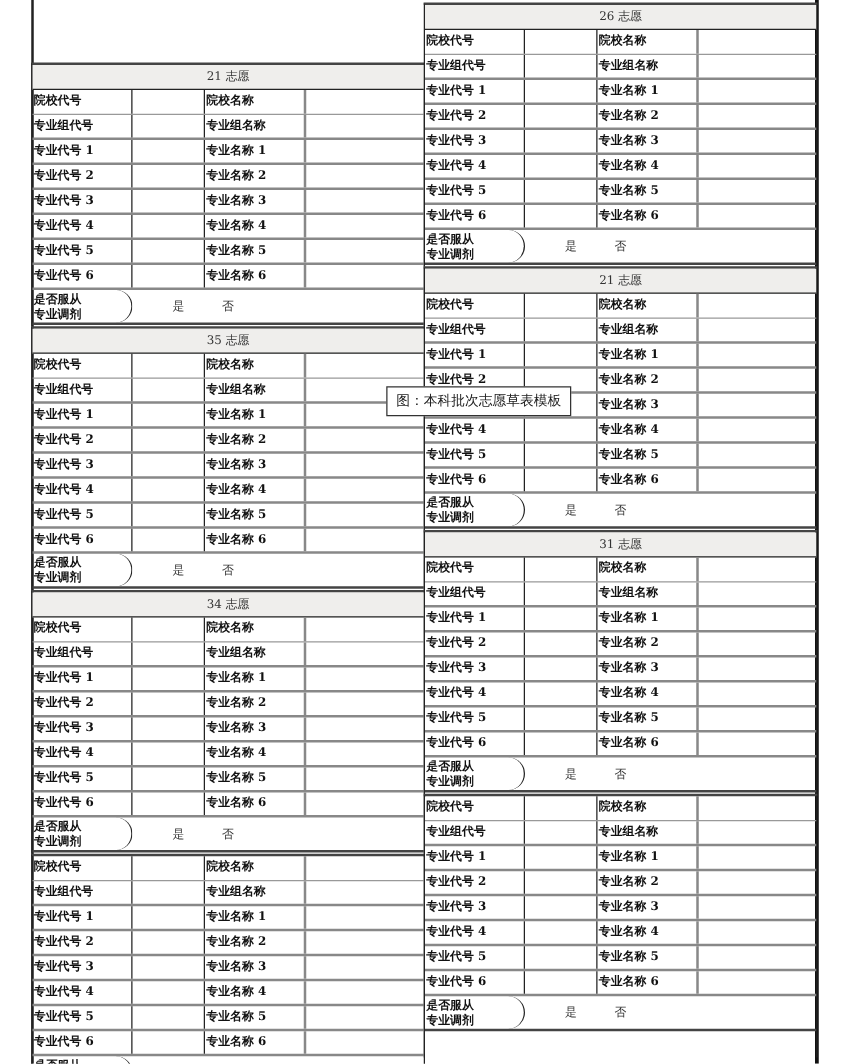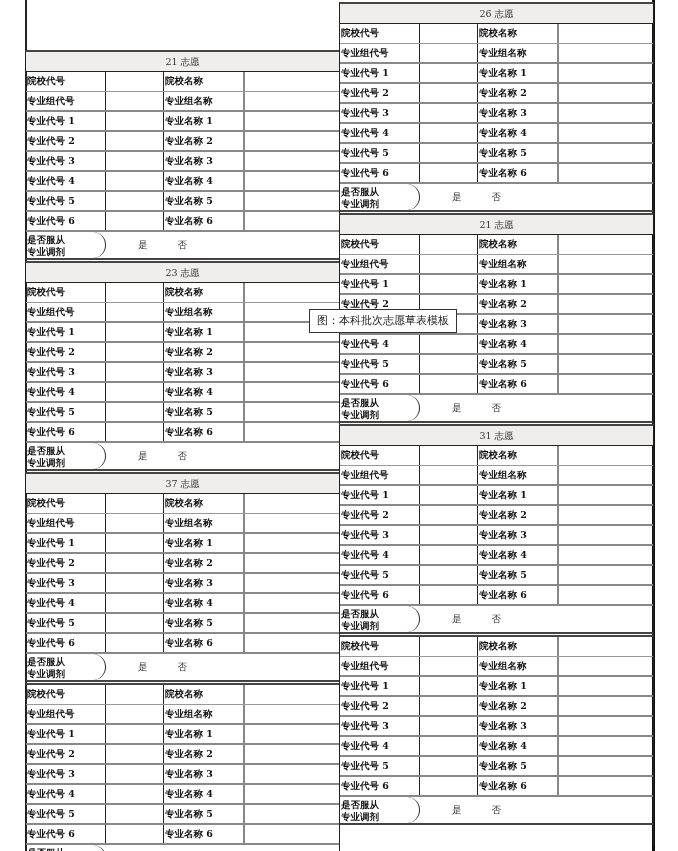--- a/index.html
+++ b/index.html
@@ -94,82 +94,82 @@
         <div>是否服从</div>
         <div>专业调剂</div>
       </div>
       <div class="opts">
         <span class="opt-yes">是</span>
         <span class="opt-no">否</span>
       </div>
     </div>
   </div>
       <div class="block">
-    <div class="block-header">23 志愿</div>
-    <div class="row first">
-      <div class="cell c1">院校代号</div>
-      <div class="cell c2"></div>
-      <div class="cell c3">院校名称</div>
-      <div class="cell c4"></div>
-    </div>
-    <div class="row">
-      <div class="cell c1">专业组代号</div>
-      <div class="cell c2"></div>
-      <div class="cell c3">专业组名称</div>
-      <div class="cell c4"></div>
-    </div>
-    <div class="row">
-      <div class="cell c1">专业代号 1</div>
-      <div class="cell c2"></div>
-      <div class="cell c3">专业名称 1</div>
-      <div class="cell c4"></div>
-    </div>
-    <div class="row">
-      <div class="cell c1">专业代号 2</div>
-      <div class="cell c2"></div>
-      <div class="cell c3">专业名称 2</div>
-      <div class="cell c4"></div>
-    </div>
-    <div class="row">
-      <div class="cell c1">专业代号 3</div>
-      <div class="cell c2"></div>
-      <div class="cell c3">专业名称 3</div>
-      <div class="cell c4"></div>
-    </div>
-    <div class="row">
-      <div class="cell c1">专业代号 4</div>
-      <div class="cell c2"></div>
-      <div class="cell c3">专业名称 4</div>
-      <div class="cell c4"></div>
-    </div>
-    <div class="row">
-      <div class="cell c1">专业代号 5</div>
-      <div class="cell c2"></div>
-      <div class="cell c3">专业名称 5</div>
-      <div class="cell c4"></div>
-    </div>
-    <div class="row">
-      <div class="cell c1">专业代号 6</div>
-      <div class="cell c2"></div>
-      <div class="cell c3">专业名称 6</div>
-      <div class="cell c4"></div>
-    </div>
-    <div class="row adjust">
-      <div class="cell c1">
-        <div>是否服从</div>
-        <div>专业调剂</div>
-      </div>
-      <div class="opts">
-        <span class="opt-yes">是</span>
-        <span class="opt-no">否</span>
-      </div>
-    </div>
-  </div>
-      <div class="block">
-    <div class="block-header">37 志愿</div>
+    <div class="block-header">35 志愿</div>
+    <div class="row first">
+      <div class="cell c1">院校代号</div>
+      <div class="cell c2"></div>
+      <div class="cell c3">院校名称</div>
+      <div class="cell c4"></div>
+    </div>
+    <div class="row">
+      <div class="cell c1">专业组代号</div>
+      <div class="cell c2"></div>
+      <div class="cell c3">专业组名称</div>
+      <div class="cell c4"></div>
+    </div>
+    <div class="row">
+      <div class="cell c1">专业代号 1</div>
+      <div class="cell c2"></div>
+      <div class="cell c3">专业名称 1</div>
+      <div class="cell c4"></div>
+    </div>
+    <div class="row">
+      <div class="cell c1">专业代号 2</div>
+      <div class="cell c2"></div>
+      <div class="cell c3">专业名称 2</div>
+      <div class="cell c4"></div>
+    </div>
+    <div class="row">
+      <div class="cell c1">专业代号 3</div>
+      <div class="cell c2"></div>
+      <div class="cell c3">专业名称 3</div>
+      <div class="cell c4"></div>
+    </div>
+    <div class="row">
+      <div class="cell c1">专业代号 4</div>
+      <div class="cell c2"></div>
+      <div class="cell c3">专业名称 4</div>
+      <div class="cell c4"></div>
+    </div>
+    <div class="row">
+      <div class="cell c1">专业代号 5</div>
+      <div class="cell c2"></div>
+      <div class="cell c3">专业名称 5</div>
+      <div class="cell c4"></div>
+    </div>
+    <div class="row">
+      <div class="cell c1">专业代号 6</div>
+      <div class="cell c2"></div>
+      <div class="cell c3">专业名称 6</div>
+      <div class="cell c4"></div>
+    </div>
+    <div class="row adjust">
+      <div class="cell c1">
+        <div>是否服从</div>
+        <div>专业调剂</div>
+      </div>
+      <div class="opts">
+        <span class="opt-yes">是</span>
+        <span class="opt-no">否</span>
+      </div>
+    </div>
+  </div>
+      <div class="block">
+    <div class="block-header">34 志愿</div>
     <div class="row first">
       <div class="cell c1">院校代号</div>
       <div class="cell c2"></div>
       <div class="cell c3">院校名称</div>
       <div class="cell c4"></div>
     </div>
     <div class="row">
       <div class="cell c1">专业组代号</div>
       <div class="cell c2"></div>
       <div class="cell c3">专业组名称</div>

